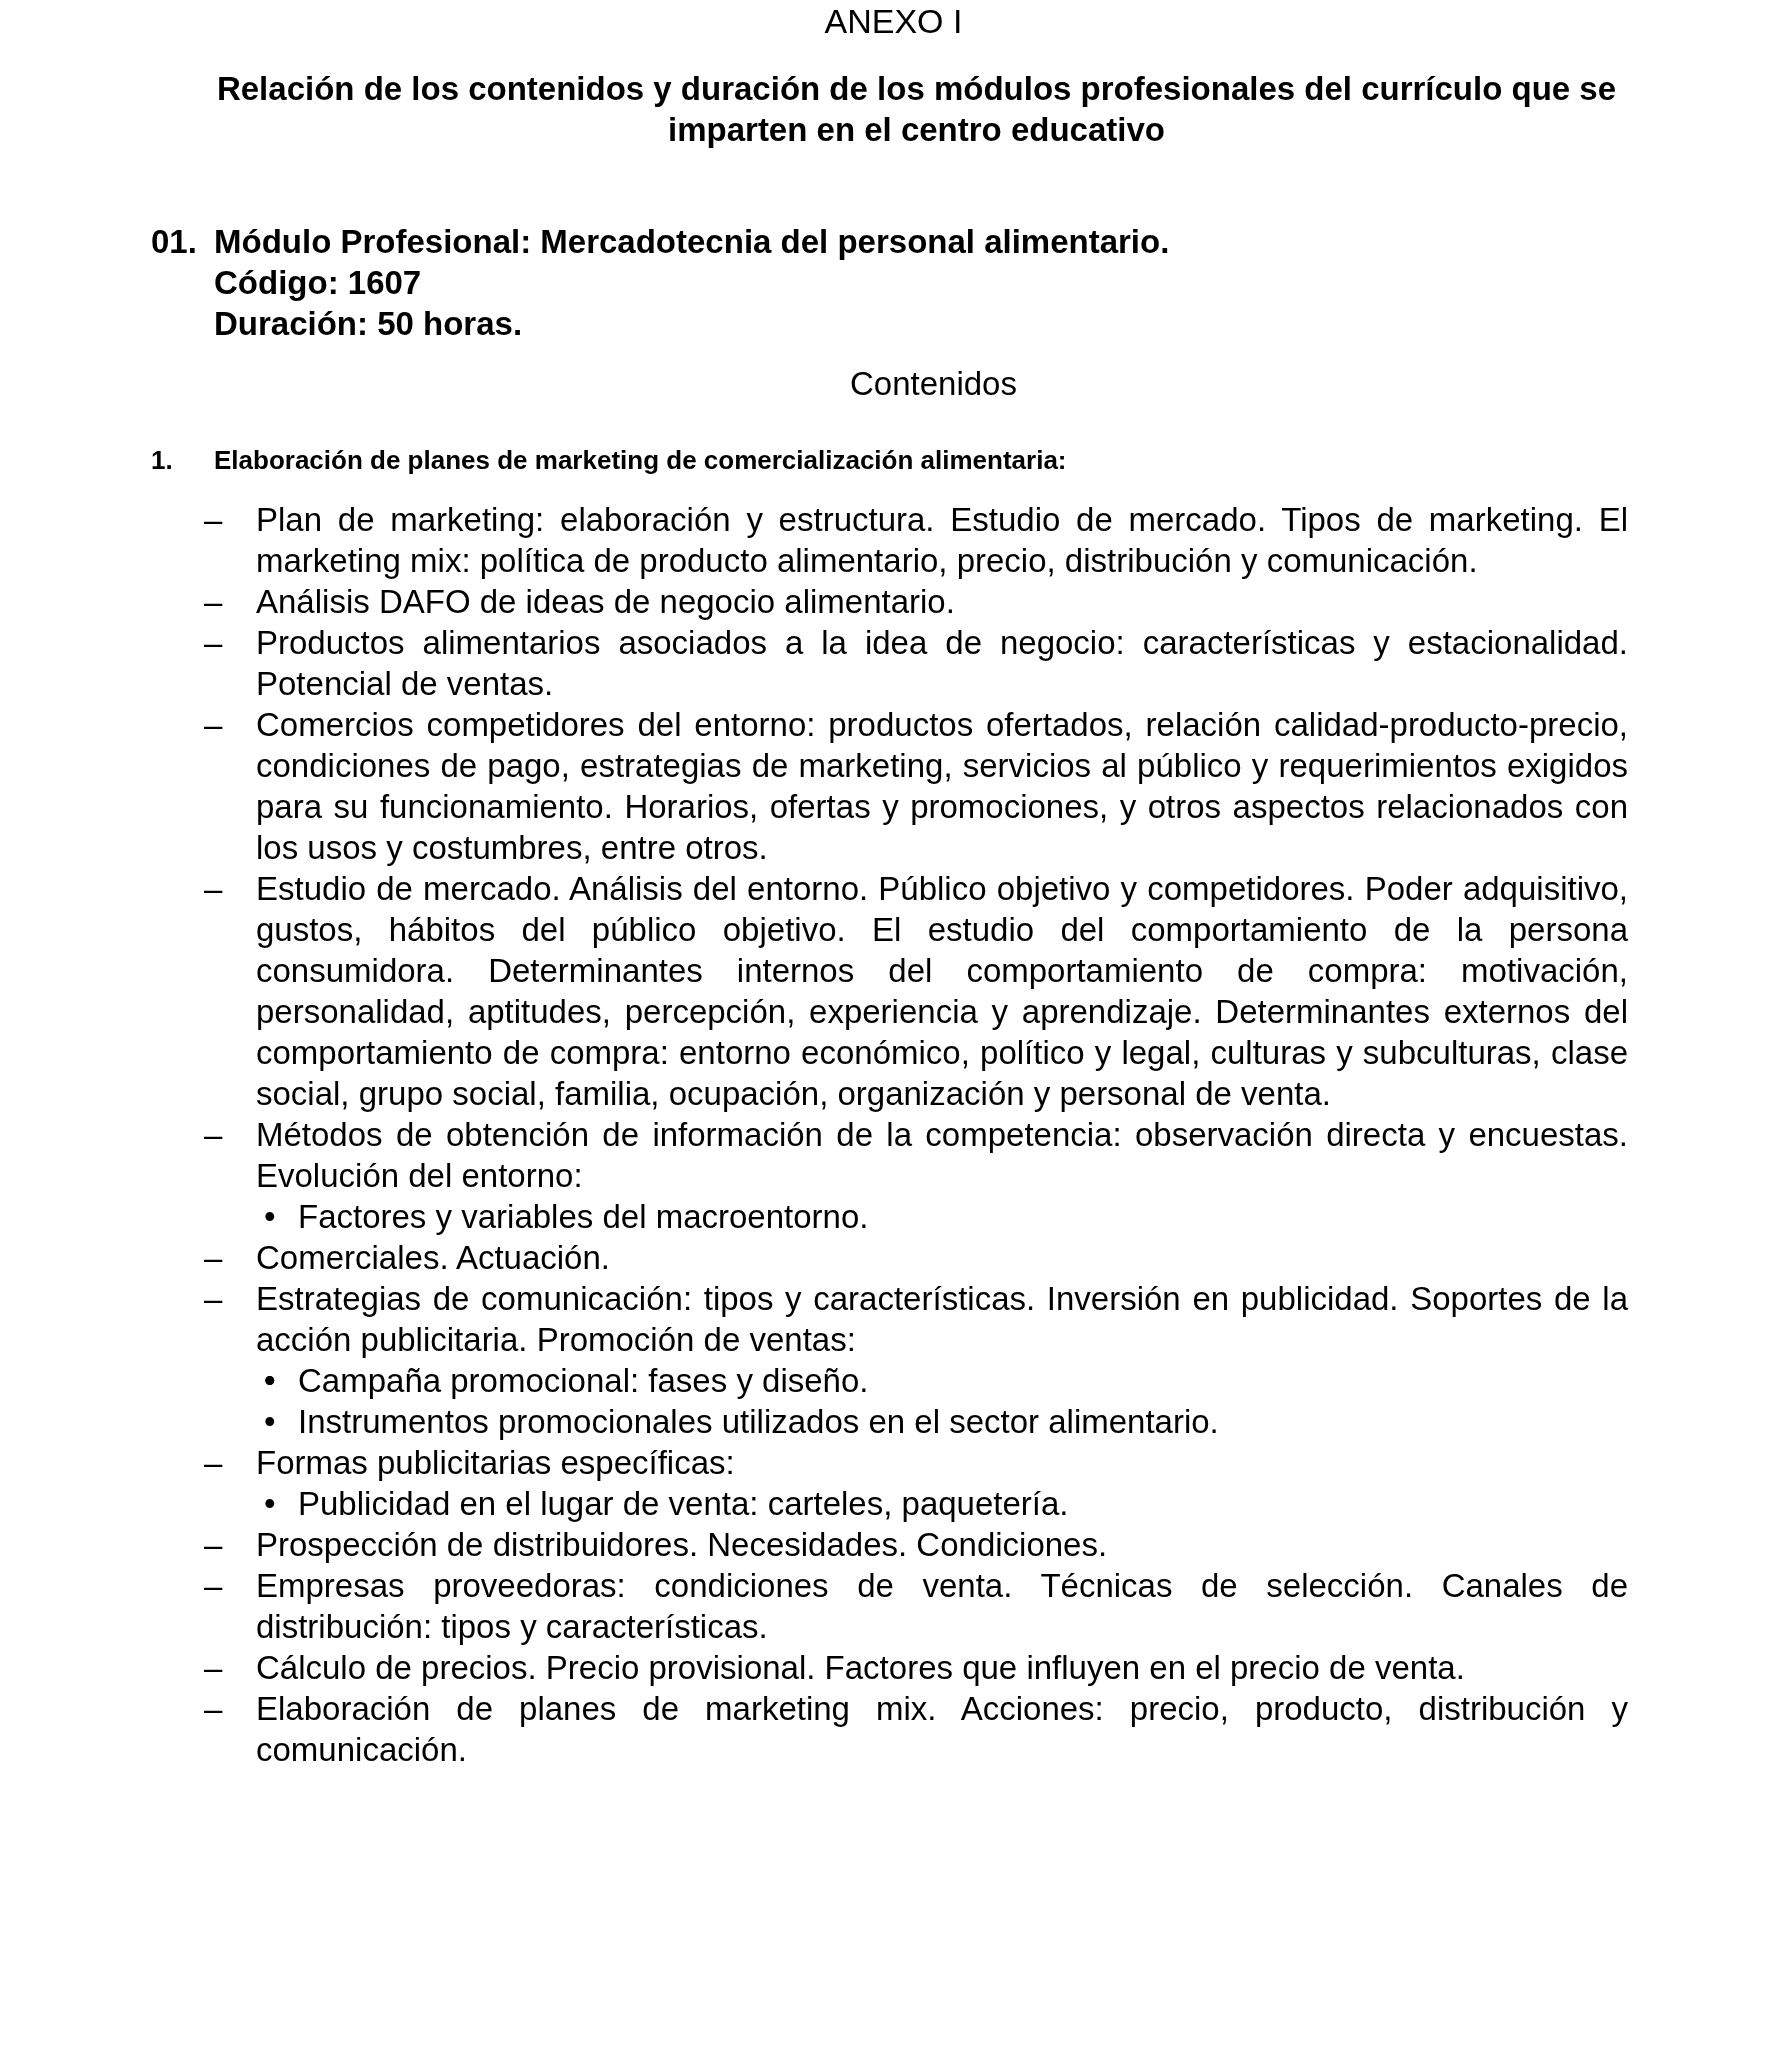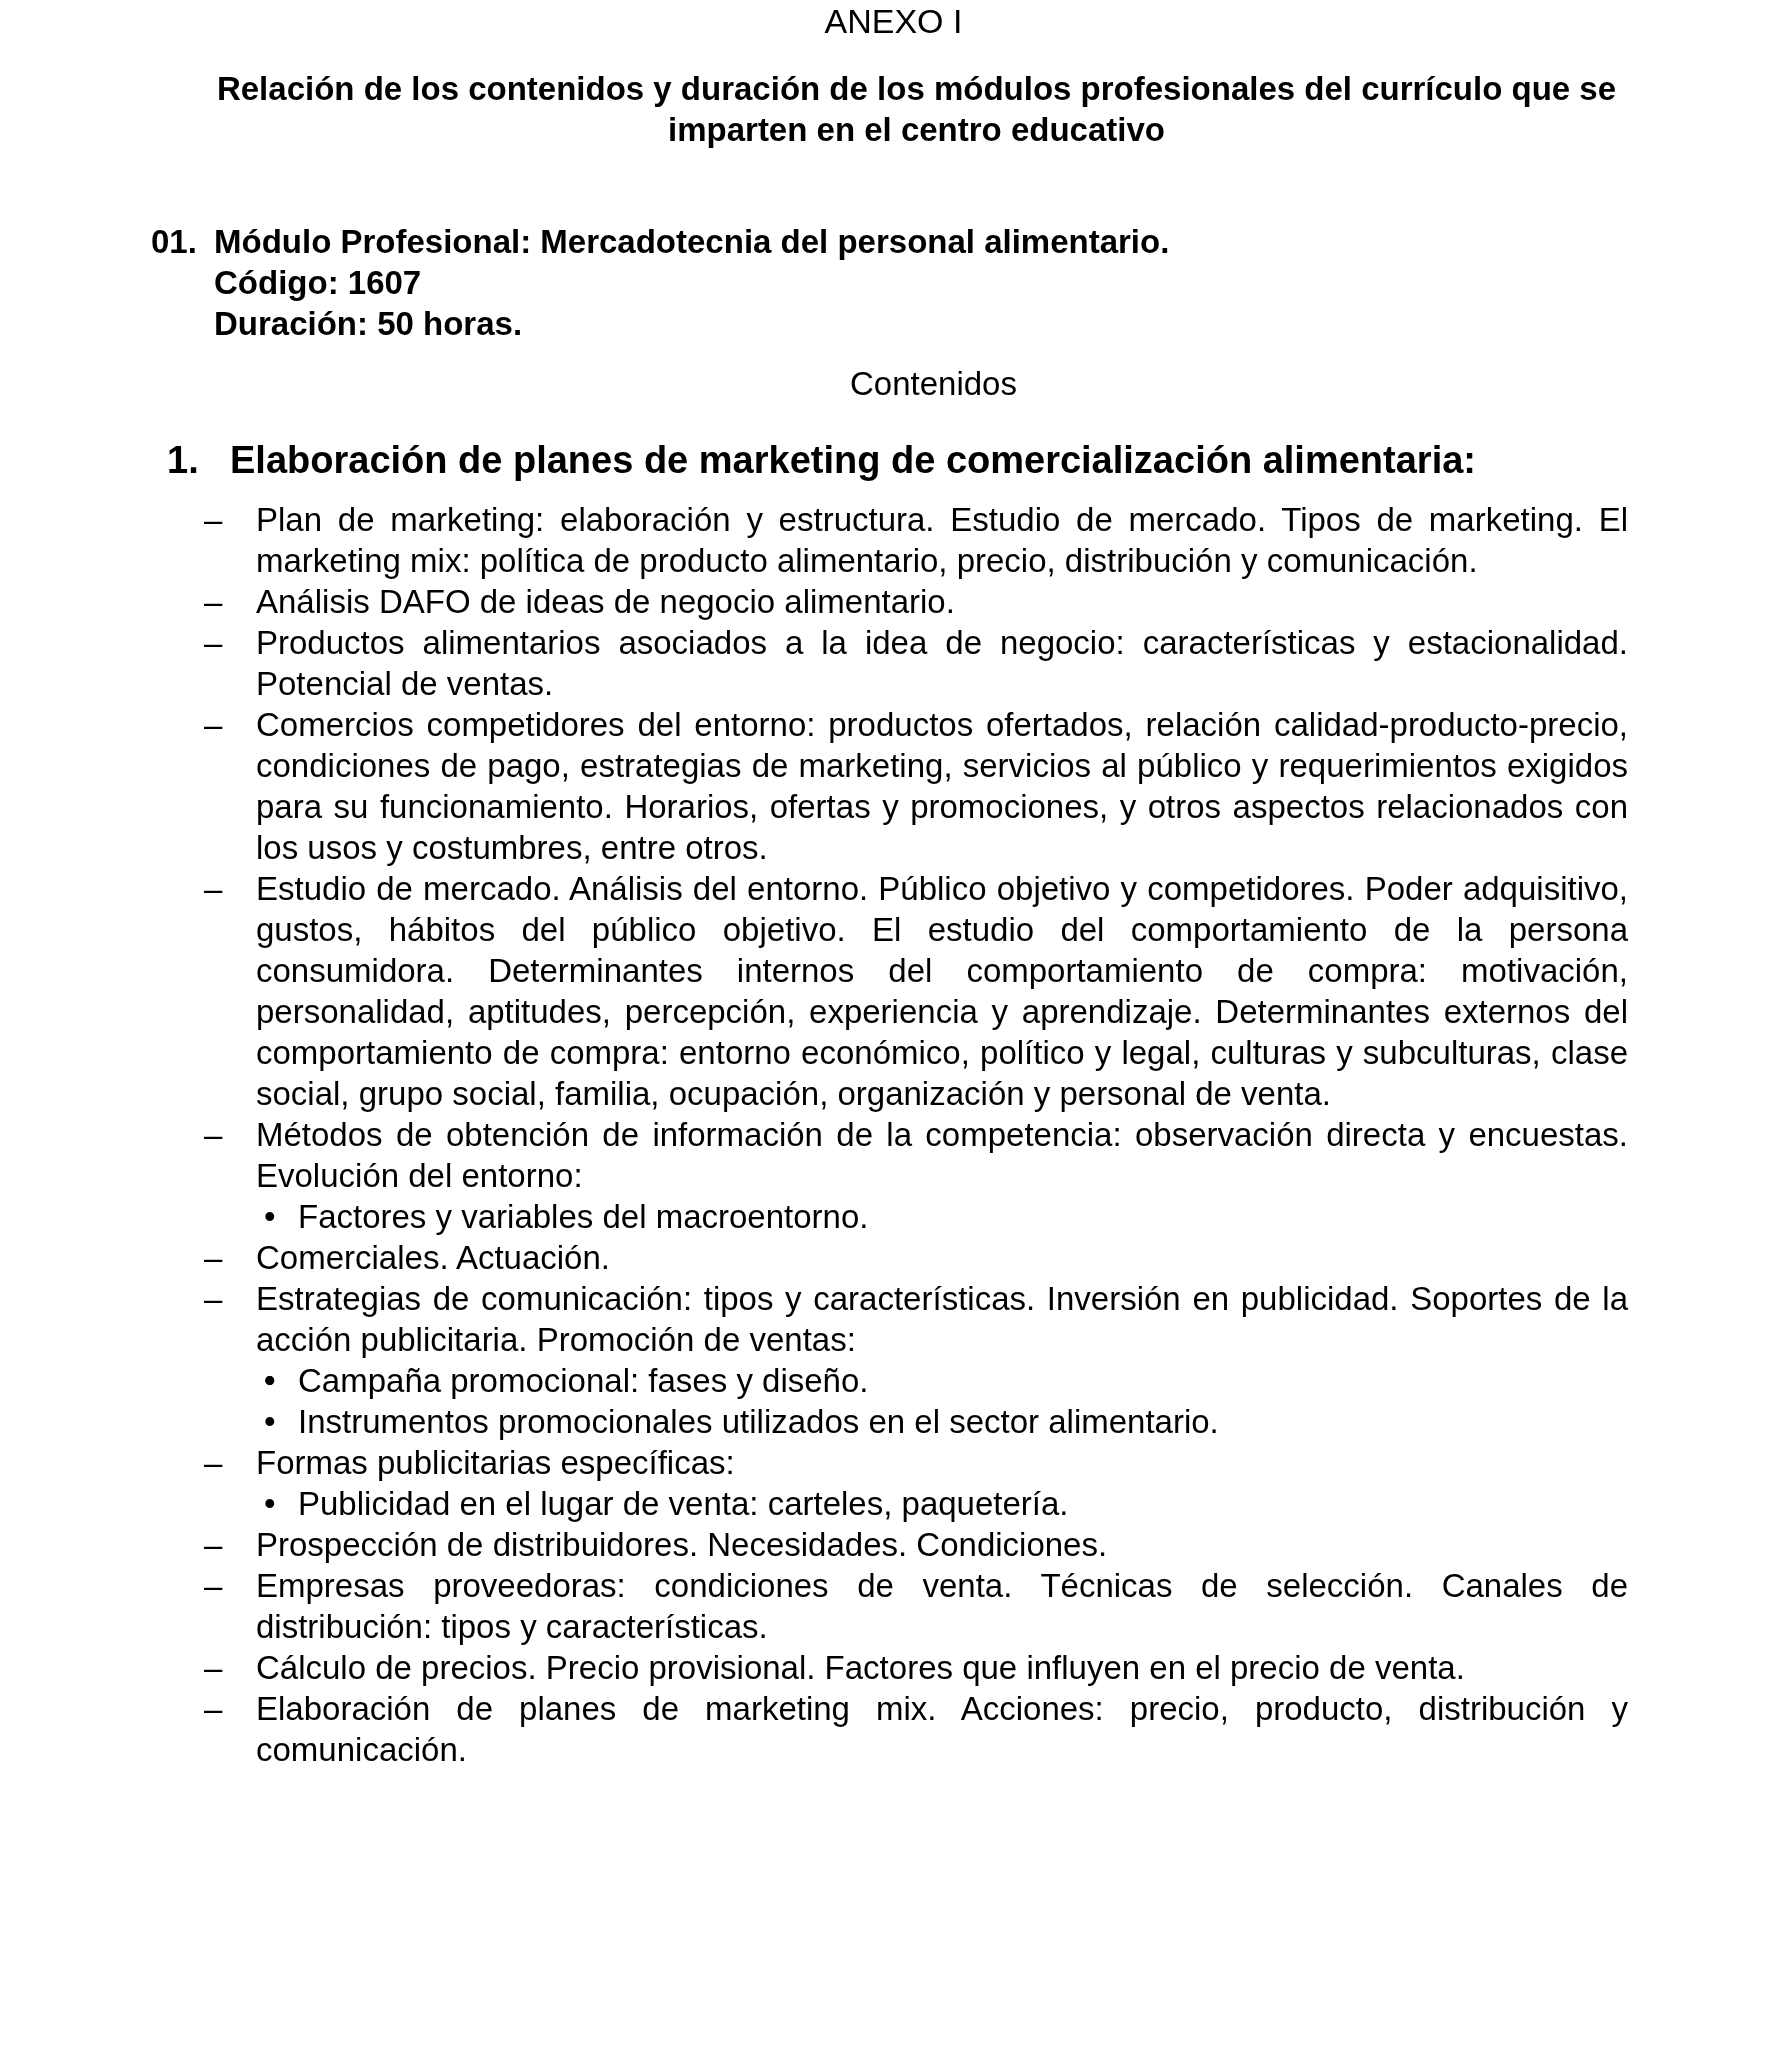--- a/index.html
+++ b/index.html
@@ -8,21 +8,21 @@
     font-family: "Liberation Sans", sans-serif; color: #000000;
   }
   .page { position: absolute; left: 0; top: 0; width: 1787px; height: 2066px; }
   .center { position: absolute; left: 0; width: 1787px; text-align: center; }
   .anexo { top: 0px; font-size: 34px; line-height: 42px; font-weight: normal; }
   .title { top: 68px; font-size: 33px; line-height: 41px; font-weight: bold; margin-left: 23px; }
   .module { position: absolute; left: 151px; top: 221px; font-size: 33px; line-height: 41px; font-weight: bold; }
   .module .num { display: inline-block; width: 63px; }
   .module .sub { padding-left: 63px; }
   .contenidos { top: 363px; font-size: 33px; line-height: 41px; margin-left: 40px; }
-  .heading { position: absolute; left: 167px; top: 440px; font-size: 38px; line-height: 41px; font-weight: bold; }
+  .heading { position: absolute; left: 151px; top: 440px; font-size: 26px; line-height: 41px; font-weight: bold; }
   .heading .num { display: inline-block; width: 63px; }
   .list { position: absolute; left: 204px; top: 499px; width: 1424px; font-size: 33px; line-height: 41px; margin: 0; padding: 0; list-style: none; }
   .item { position: relative; padding-left: 52px; text-align: justify; }
   .item .marker { position: absolute; left: 0; top: 0; }
   .subitem { position: relative; padding-left: 94px; text-align: left; }
   .subitem .marker { position: absolute; left: 60px; top: 0; }
 </style>
 </head>
 <body>
 

